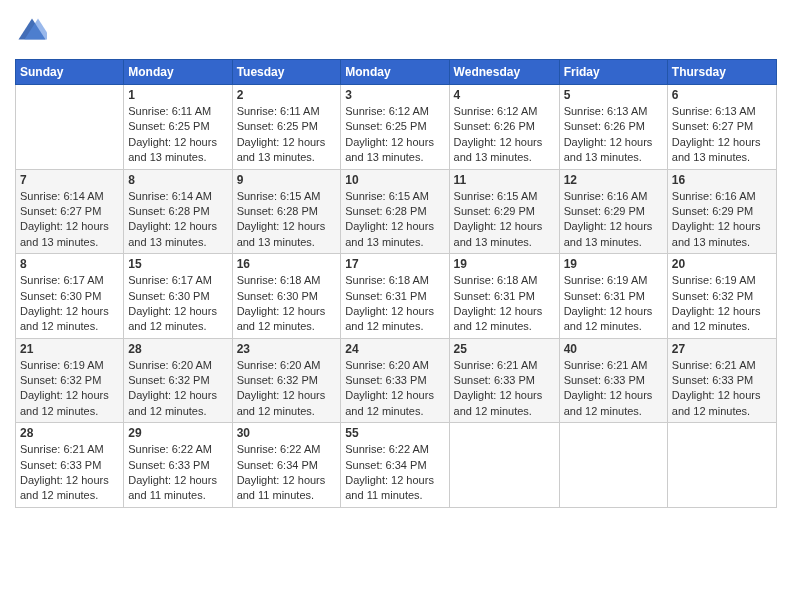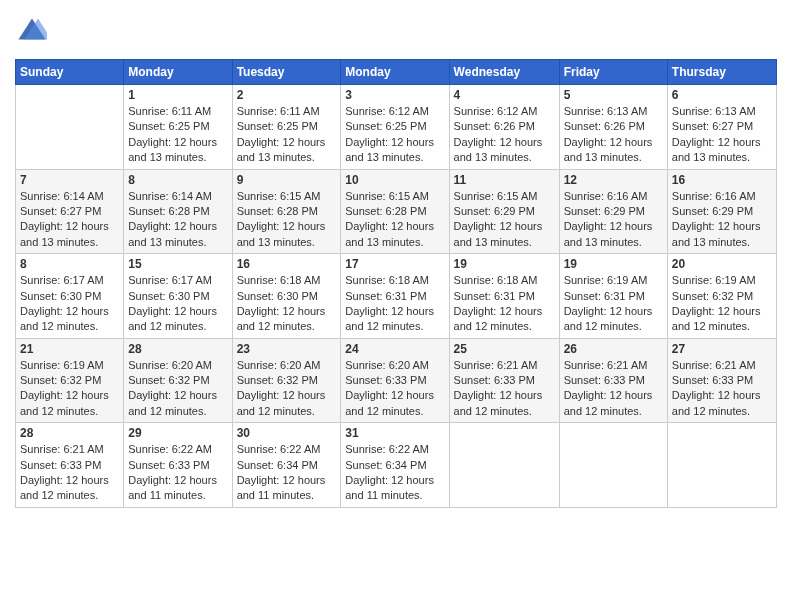--- a/index.html
+++ b/index.html
@@ -235,21 +235,21 @@
           </td>
           <td>
             <span class="day-number">24</span>
             <div class="day-info">Sunrise: 6:20 AM<br>Sunset: 6:33 PM<br>Daylight: 12 hours<br>and 12 minutes.</div>
           </td>
           <td>
             <span class="day-number">25</span>
             <div class="day-info">Sunrise: 6:21 AM<br>Sunset: 6:33 PM<br>Daylight: 12 hours<br>and 12 minutes.</div>
           </td>
           <td>
-            <span class="day-number">26</span>
+            <span class="day-number">40</span>
             <div class="day-info">Sunrise: 6:21 AM<br>Sunset: 6:33 PM<br>Daylight: 12 hours<br>and 12 minutes.</div>
           </td>
           <td>
             <span class="day-number">27</span>
             <div class="day-info">Sunrise: 6:21 AM<br>Sunset: 6:33 PM<br>Daylight: 12 hours<br>and 12 minutes.</div>
           </td>
         </tr>
         <tr>
           <td>
             <span class="day-number">28</span>
@@ -257,21 +257,21 @@
           </td>
           <td>
             <span class="day-number">29</span>
             <div class="day-info">Sunrise: 6:22 AM<br>Sunset: 6:33 PM<br>Daylight: 12 hours<br>and 11 minutes.</div>
           </td>
           <td>
             <span class="day-number">30</span>
             <div class="day-info">Sunrise: 6:22 AM<br>Sunset: 6:34 PM<br>Daylight: 12 hours<br>and 11 minutes.</div>
           </td>
           <td>
-            <span class="day-number">31</span>
+            <span class="day-number">55</span>
             <div class="day-info">Sunrise: 6:22 AM<br>Sunset: 6:34 PM<br>Daylight: 12 hours<br>and 11 minutes.</div>
           </td>
           <td class="empty-cell"></td>
           <td class="empty-cell"></td>
           <td class="empty-cell"></td>
         </tr>
       </tbody>
   </table>
 </div>
 

